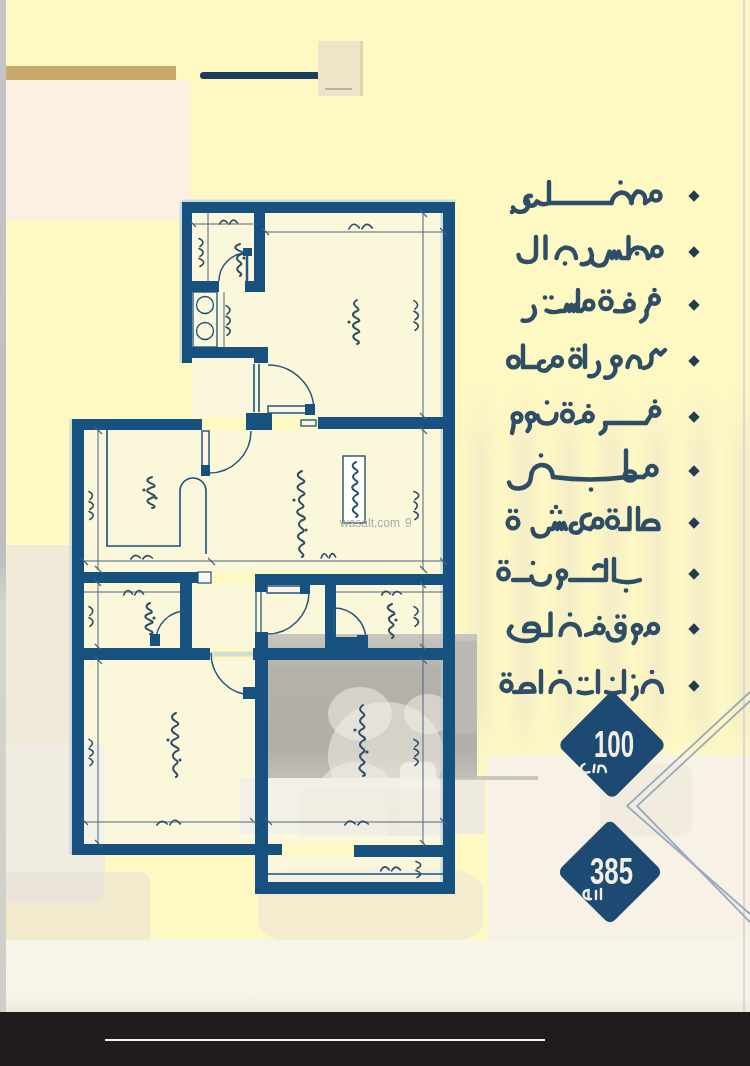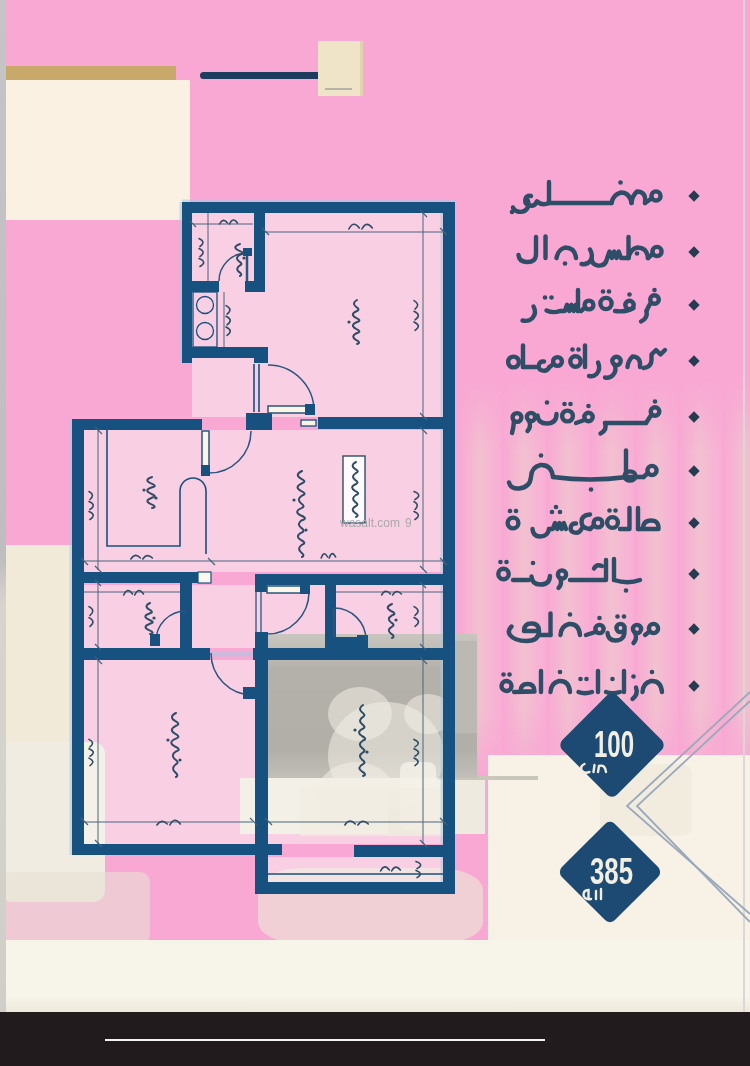--- a/index.html
+++ b/index.html
@@ -1,17 +1,17 @@
 <!DOCTYPE html>
 <html><head>
 <meta charset="utf-8">
 <style>
 html,body{margin:0;padding:0;}
 body{width:750px;height:1066px;overflow:hidden;background:#fff;font-family:"Liberation Sans",sans-serif;}
-#page{position:relative;width:750px;height:1066px;background:#f9a8d4;overflow:hidden;}
+#page{position:relative;width:750px;height:1066px;background:#fef9c3;overflow:hidden;}
 .abs{position:absolute;}
 </style>
 </head>
 <body>
 <div id="page">
 
   <div class="abs" style="left:0;top:80px;width:190px;height:140px;background:#faf1e3;"></div>
   <div class="abs" style="left:0;top:545px;width:72px;height:240px;background:#f1ead9;"></div>
   <div class="abs" style="left:458px;top:380px;width:292px;height:400px;background:repeating-linear-gradient(90deg,rgba(238,228,208,0) 0px,rgba(234,224,204,0.45) 22px,rgba(248,241,228,0.08) 44px);-webkit-mask-image:linear-gradient(transparent,#000 18%,#000 82%,transparent);mask-image:linear-gradient(transparent,#000 18%,#000 82%,transparent);"></div>
   <div class="abs" style="left:0;top:742px;width:105px;height:160px;background:#f1ece1;border-radius:12px;"></div>

